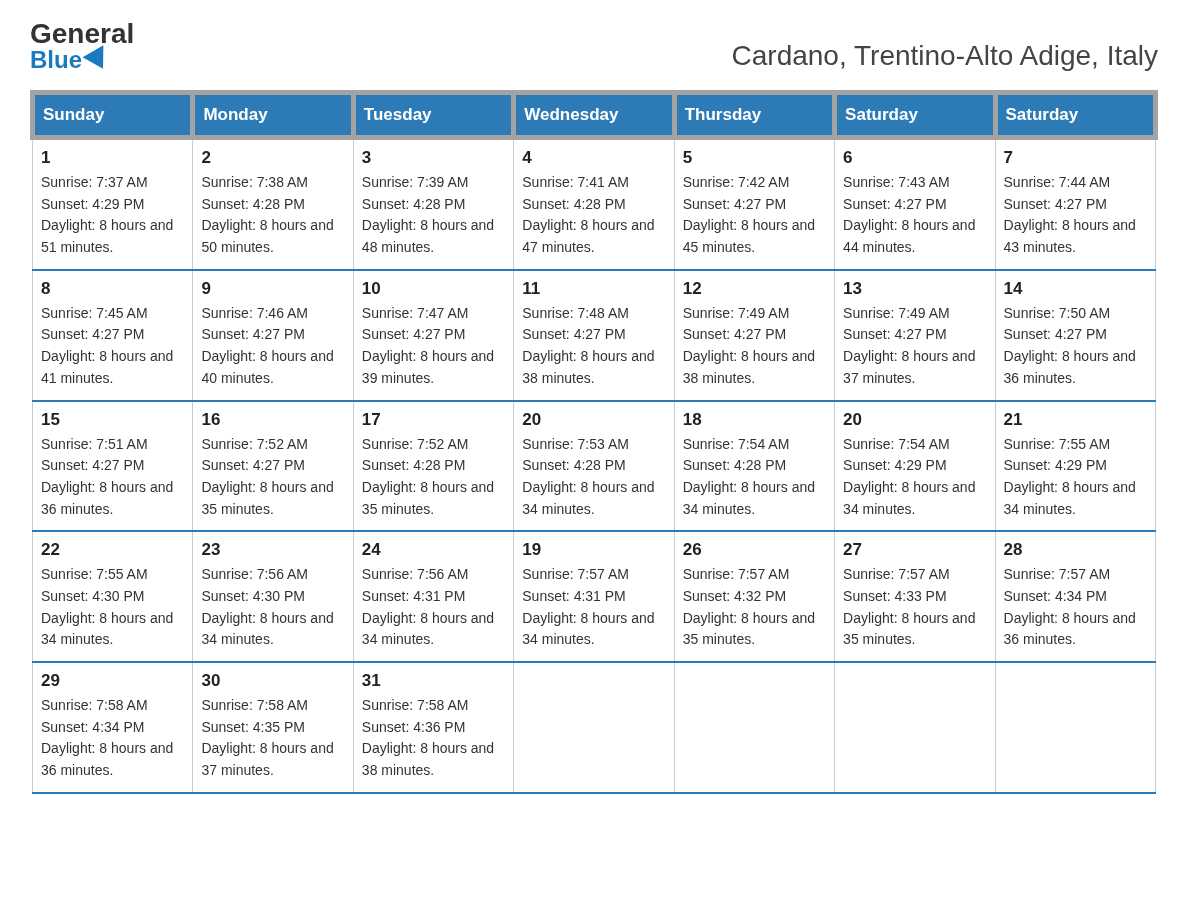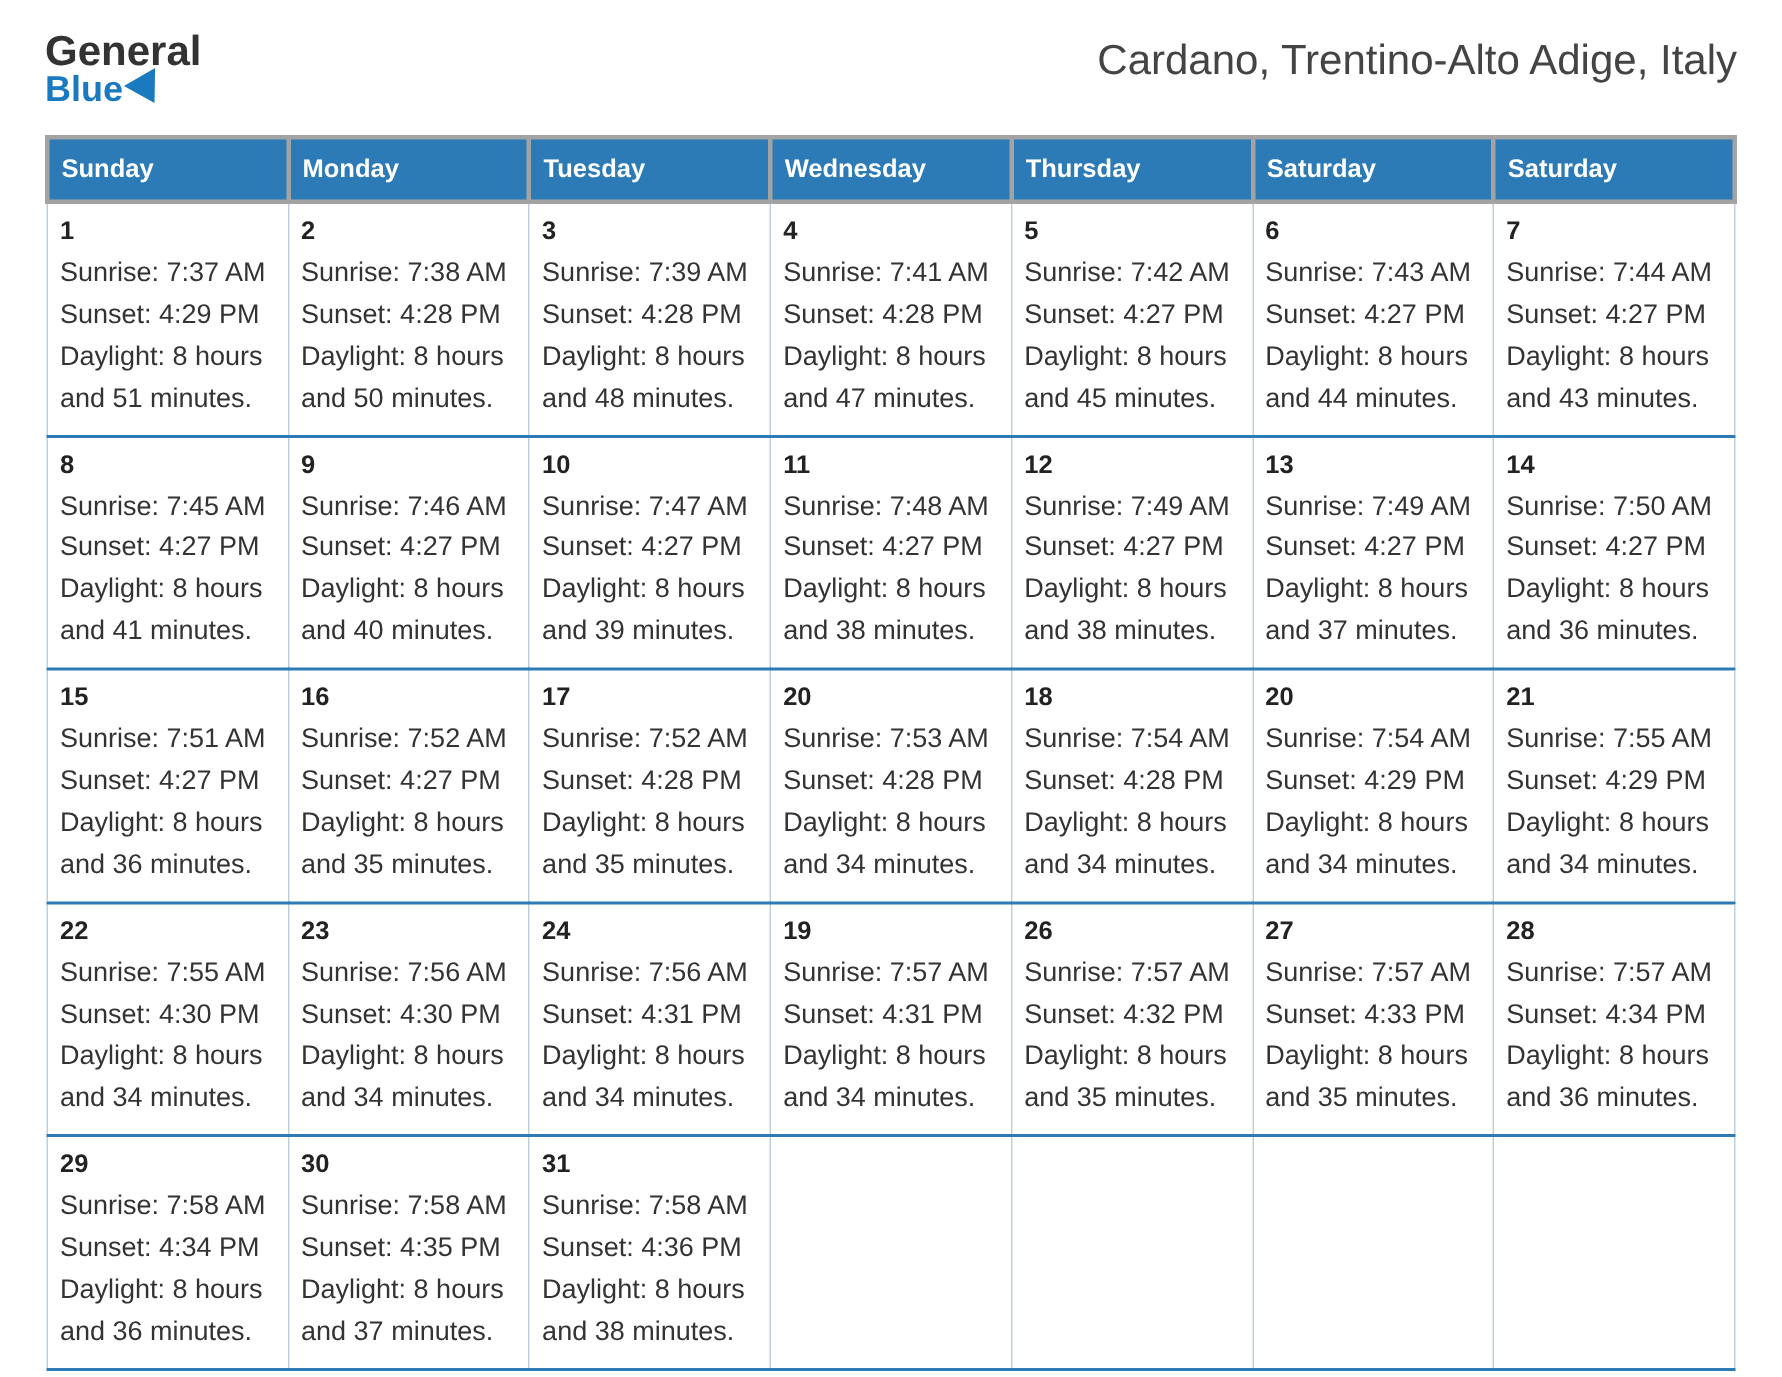--- a/index.html
+++ b/index.html
@@ -6,21 +6,21 @@
     body {
       font-family: Arial, Helvetica, sans-serif;
       background: #fff;
       padding: 20px 30px;
       width: 1188px;
       min-height: 918px;
     }
     .header-area {
       display: flex;
       justify-content: space-between;
-      align-items: flex-start;
+      align-items: flex-end;
       margin-bottom: 18px;
     }
     .logo {
       display: flex;
       flex-direction: column;
       align-items: flex-start;
     }
     .logo-general {
       font-size: 28px;
       font-weight: bold;
@@ -64,41 +64,41 @@
       border-collapse: collapse;
       border: 1px solid #b0c4d8;
     }
     .calendar thead tr th {
       background-color: #2c7bb6;
       color: #fff;
       font-size: 17px;
       font-weight: bold;
       padding: 10px 8px;
       text-align: left;
-      border: 3px solid #a3a3a3;
+      border: 5px solid #a3a3a3;
     }
     .calendar tbody tr td {
       border: 1px solid #c0cfe0;
       vertical-align: top;
       padding: 8px 8px 10px 8px;
       width: calc(100% / 7);
       min-height: 110px;
     }
     .calendar tbody tr {
       border-bottom: 2px solid #2c7bb6;
     }
     .day-num {
       font-size: 17px;
       font-weight: bold;
       color: #222;
       display: block;
       margin-bottom: 4px;
     }
     .day-detail {
-      font-size: 18px;
+      font-size: 14px;
       color: #333;
       line-height: 1.55;
     }
     .empty-cell {
       background: #fff;
     }
   </style>
 </head>
 <body>
 

